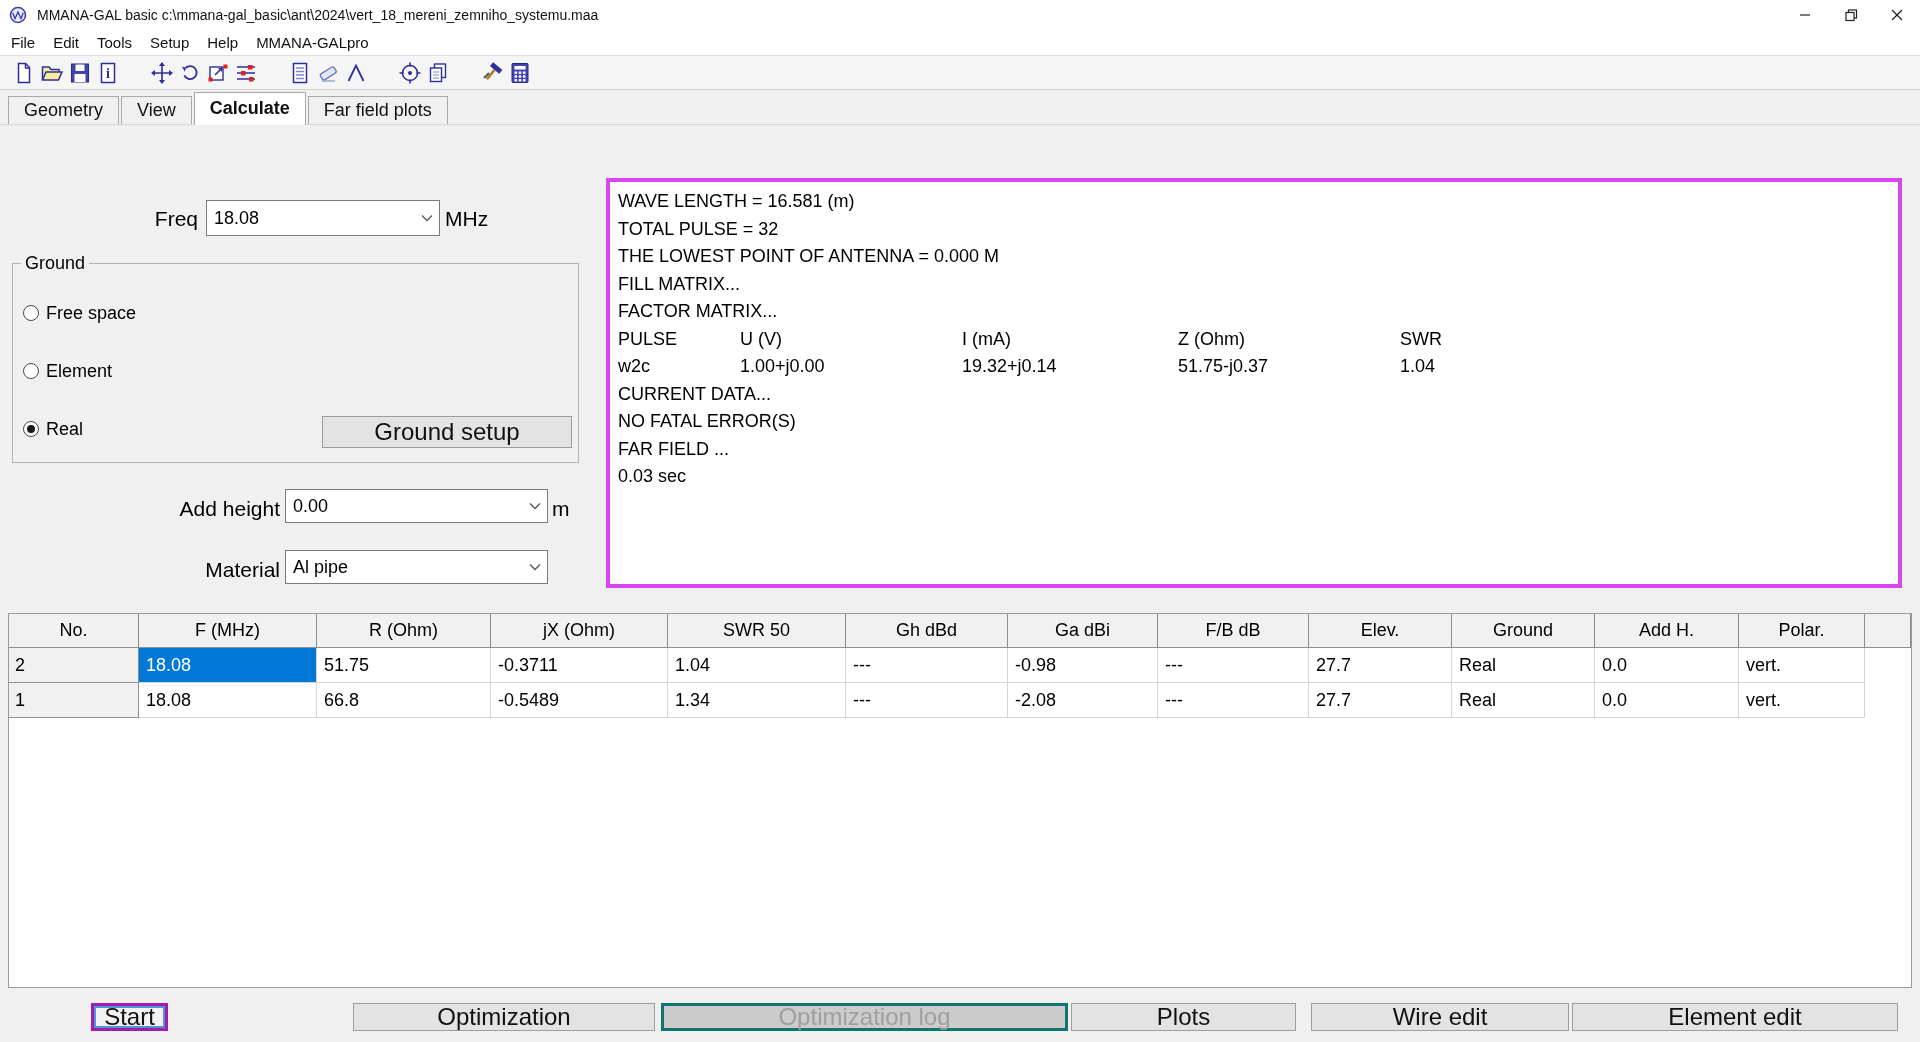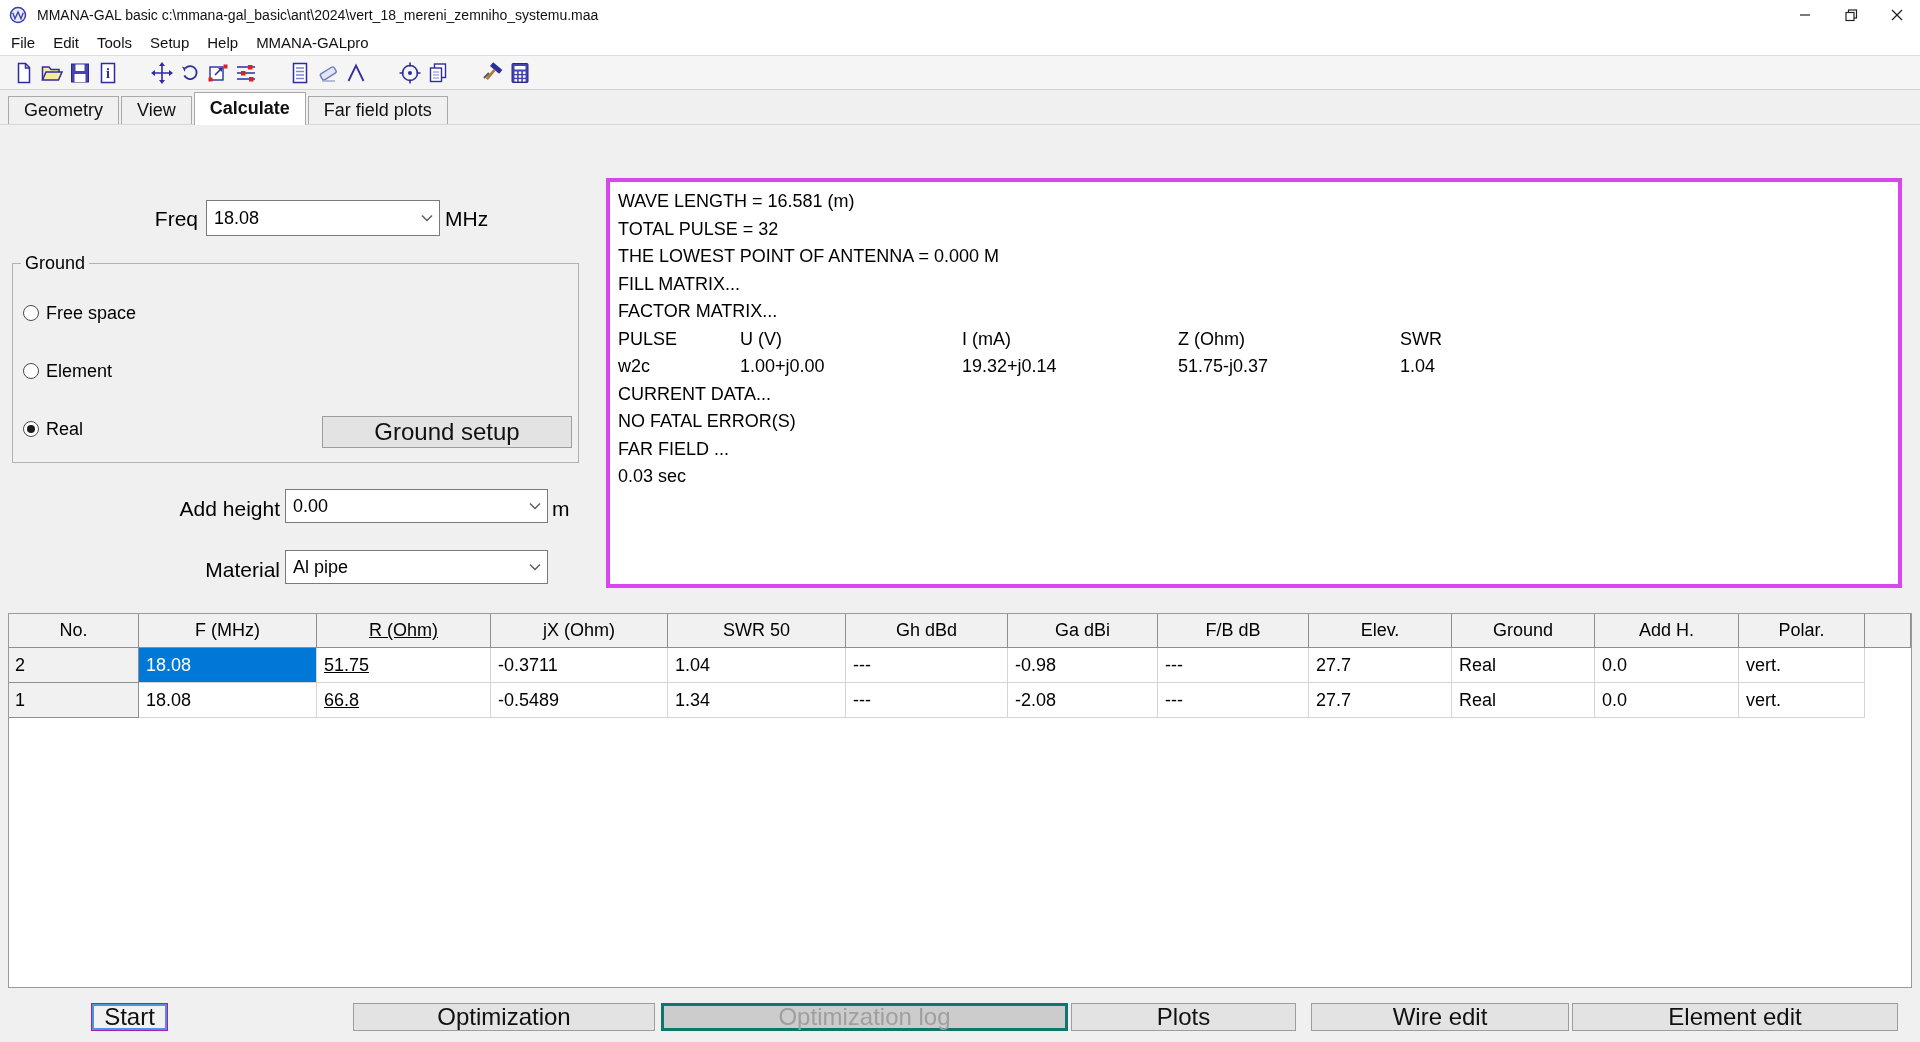--- a/index.html
+++ b/index.html
@@ -48,31 +48,31 @@
 
   
   .outputbox { position:absolute; left:606px; top:178px; width:1296px; height:410px; background:#fff; border:4px solid #d946ef; padding:6px 8px; font-size:18px; line-height:27.5px; overflow:hidden; }
   .pulse-row { display:grid; grid-template-columns:122px 222px 216px 222px 1fr; }
   .outline, .pulse-row span { white-space:pre; }
 
   
   .rtable { position:absolute; left:8px; top:613px; width:1904px; height:375px; background:#fff; border:1px solid #9a9a9a; display:flex; flex-direction:column; }
   .trow { display:flex; flex:0 0 auto; }
   .tc { flex:0 0 auto; font-size:18px; overflow:hidden; white-space:nowrap; }
-  .c0{width:130px;} .c1{width:178px;} .c2{width:174px;text-decoration:underline;} .c3{width:177px;} .c4{width:178px;} .c5{width:162px;} .c6{width:150px;} .c7{width:151px;} .c8{width:143px;} .c9{width:143px;} .c10{width:144px;} .c11{width:126px;}
+  .c0{width:130px;} .c1{width:178px;} .c2{width:174px;} .c3{width:177px;} .c4{width:178px;} .c5{width:162px;} .c6{width:150px;} .c7{width:151px;} .c8{width:143px;} .c9{width:143px;} .c10{width:144px;} .c11{width:126px;}
   .tcfill { flex:1 1 auto; }
   .th { height:34px; line-height:33px; text-align:center; background:#f1f1f1; border-right:1px solid #8e8e8e; border-bottom:1px solid #8e8e8e; }
   .rowhdr { height:35px; line-height:34px; background:#f1f1f1; border-right:1px solid #8e8e8e; border-bottom:1px solid #8e8e8e; padding-left:6px; text-align:left; }
   .td { height:35px; line-height:34px; background:#fff; border-right:1px solid #d4d4d4; border-bottom:1px solid #d4d4d4; padding-left:7px; }
   .td.sel { background:#0078d7; color:#fff; }
   .tbodyfill { flex:1 1 auto; background:#fff; }
 
   
   .fbtn { position:absolute; top:1003px; height:28px; }
-  #btnStart        { left:91px;  width:77px;  background:#f2f2f2; border:1px solid #a21caf; box-shadow:inset 0 0 0 2px #4f93d8; }
+  #btnStart        { left:91px;  width:77px;  background:#f2f2f2; border:3px solid #a21caf; box-shadow:inset 0 0 0 2px #4f93d8; }
   #btnOptimization { left:353px; width:302px; }
   #btnOptlog       { left:661px; width:407px; background:#cccccc; border:3px solid #0f766e; color:#9f9f9f; }
   #btnPlots        { left:1071px; width:225px; }
   #btnWireEdit     { left:1311px; width:258px; }
   #btnElementEdit  { left:1572px; width:326px; }
 </style>
 </head>
 <body>
 
 <div id="root">

